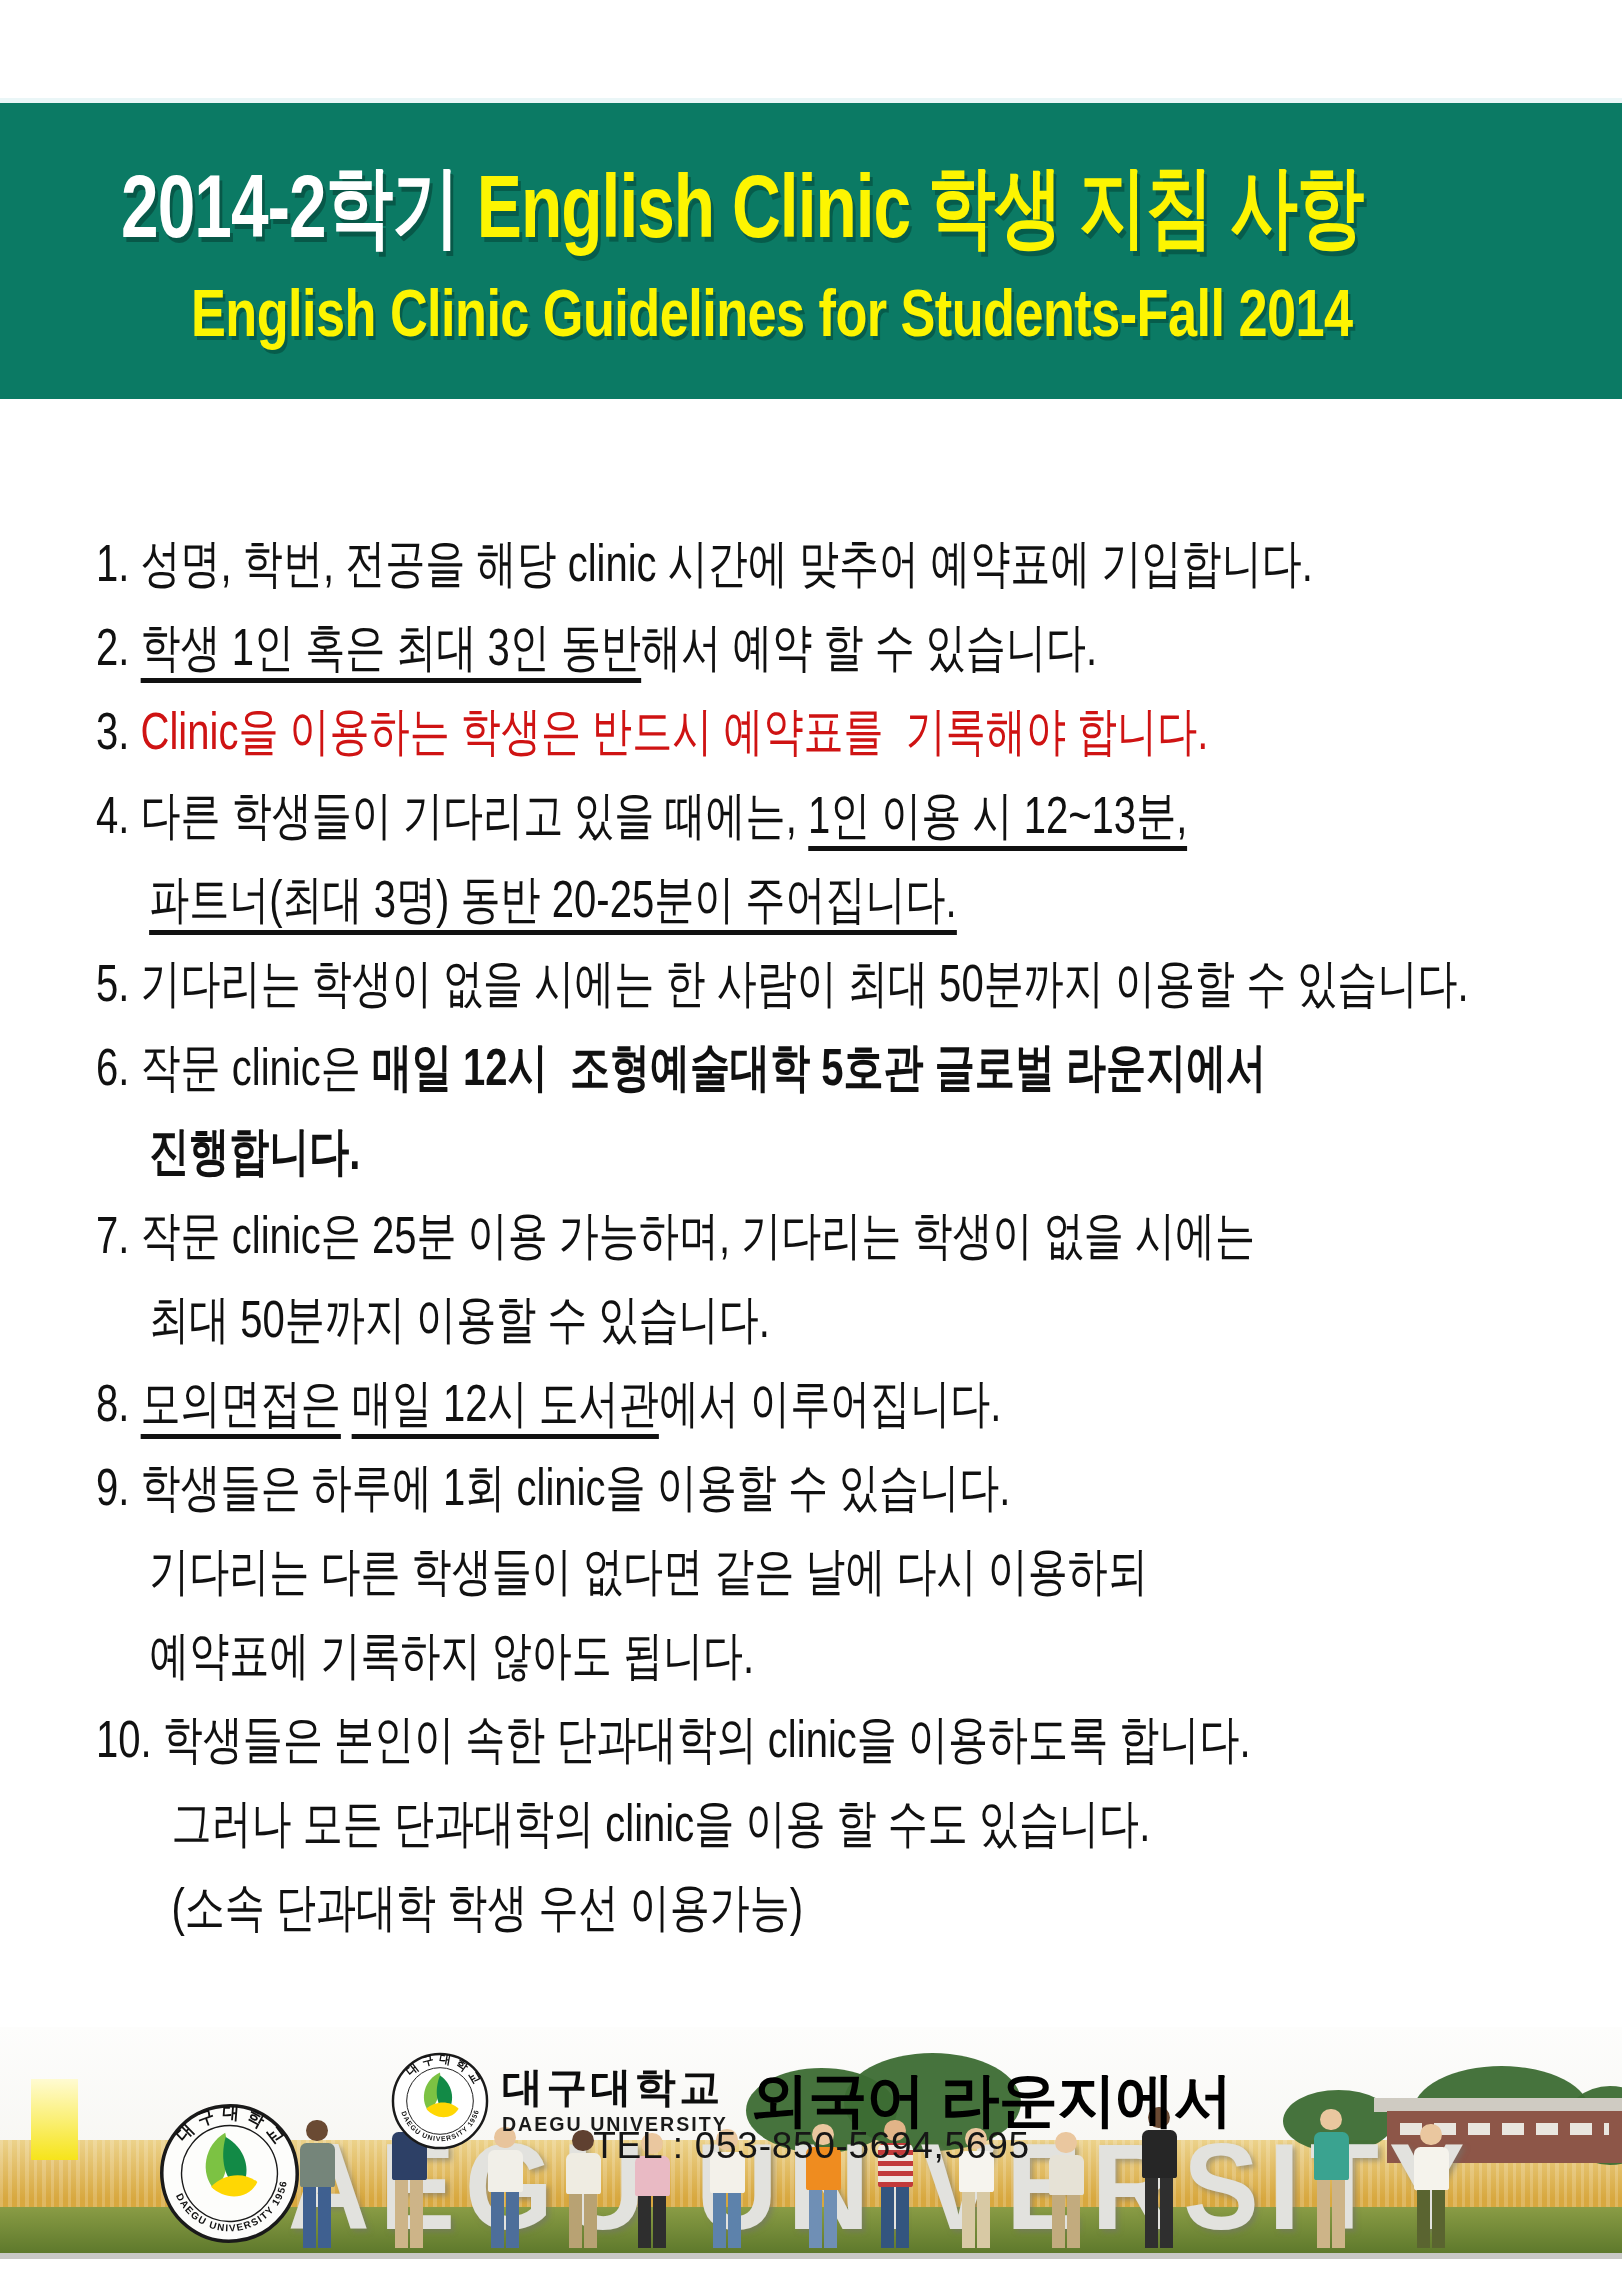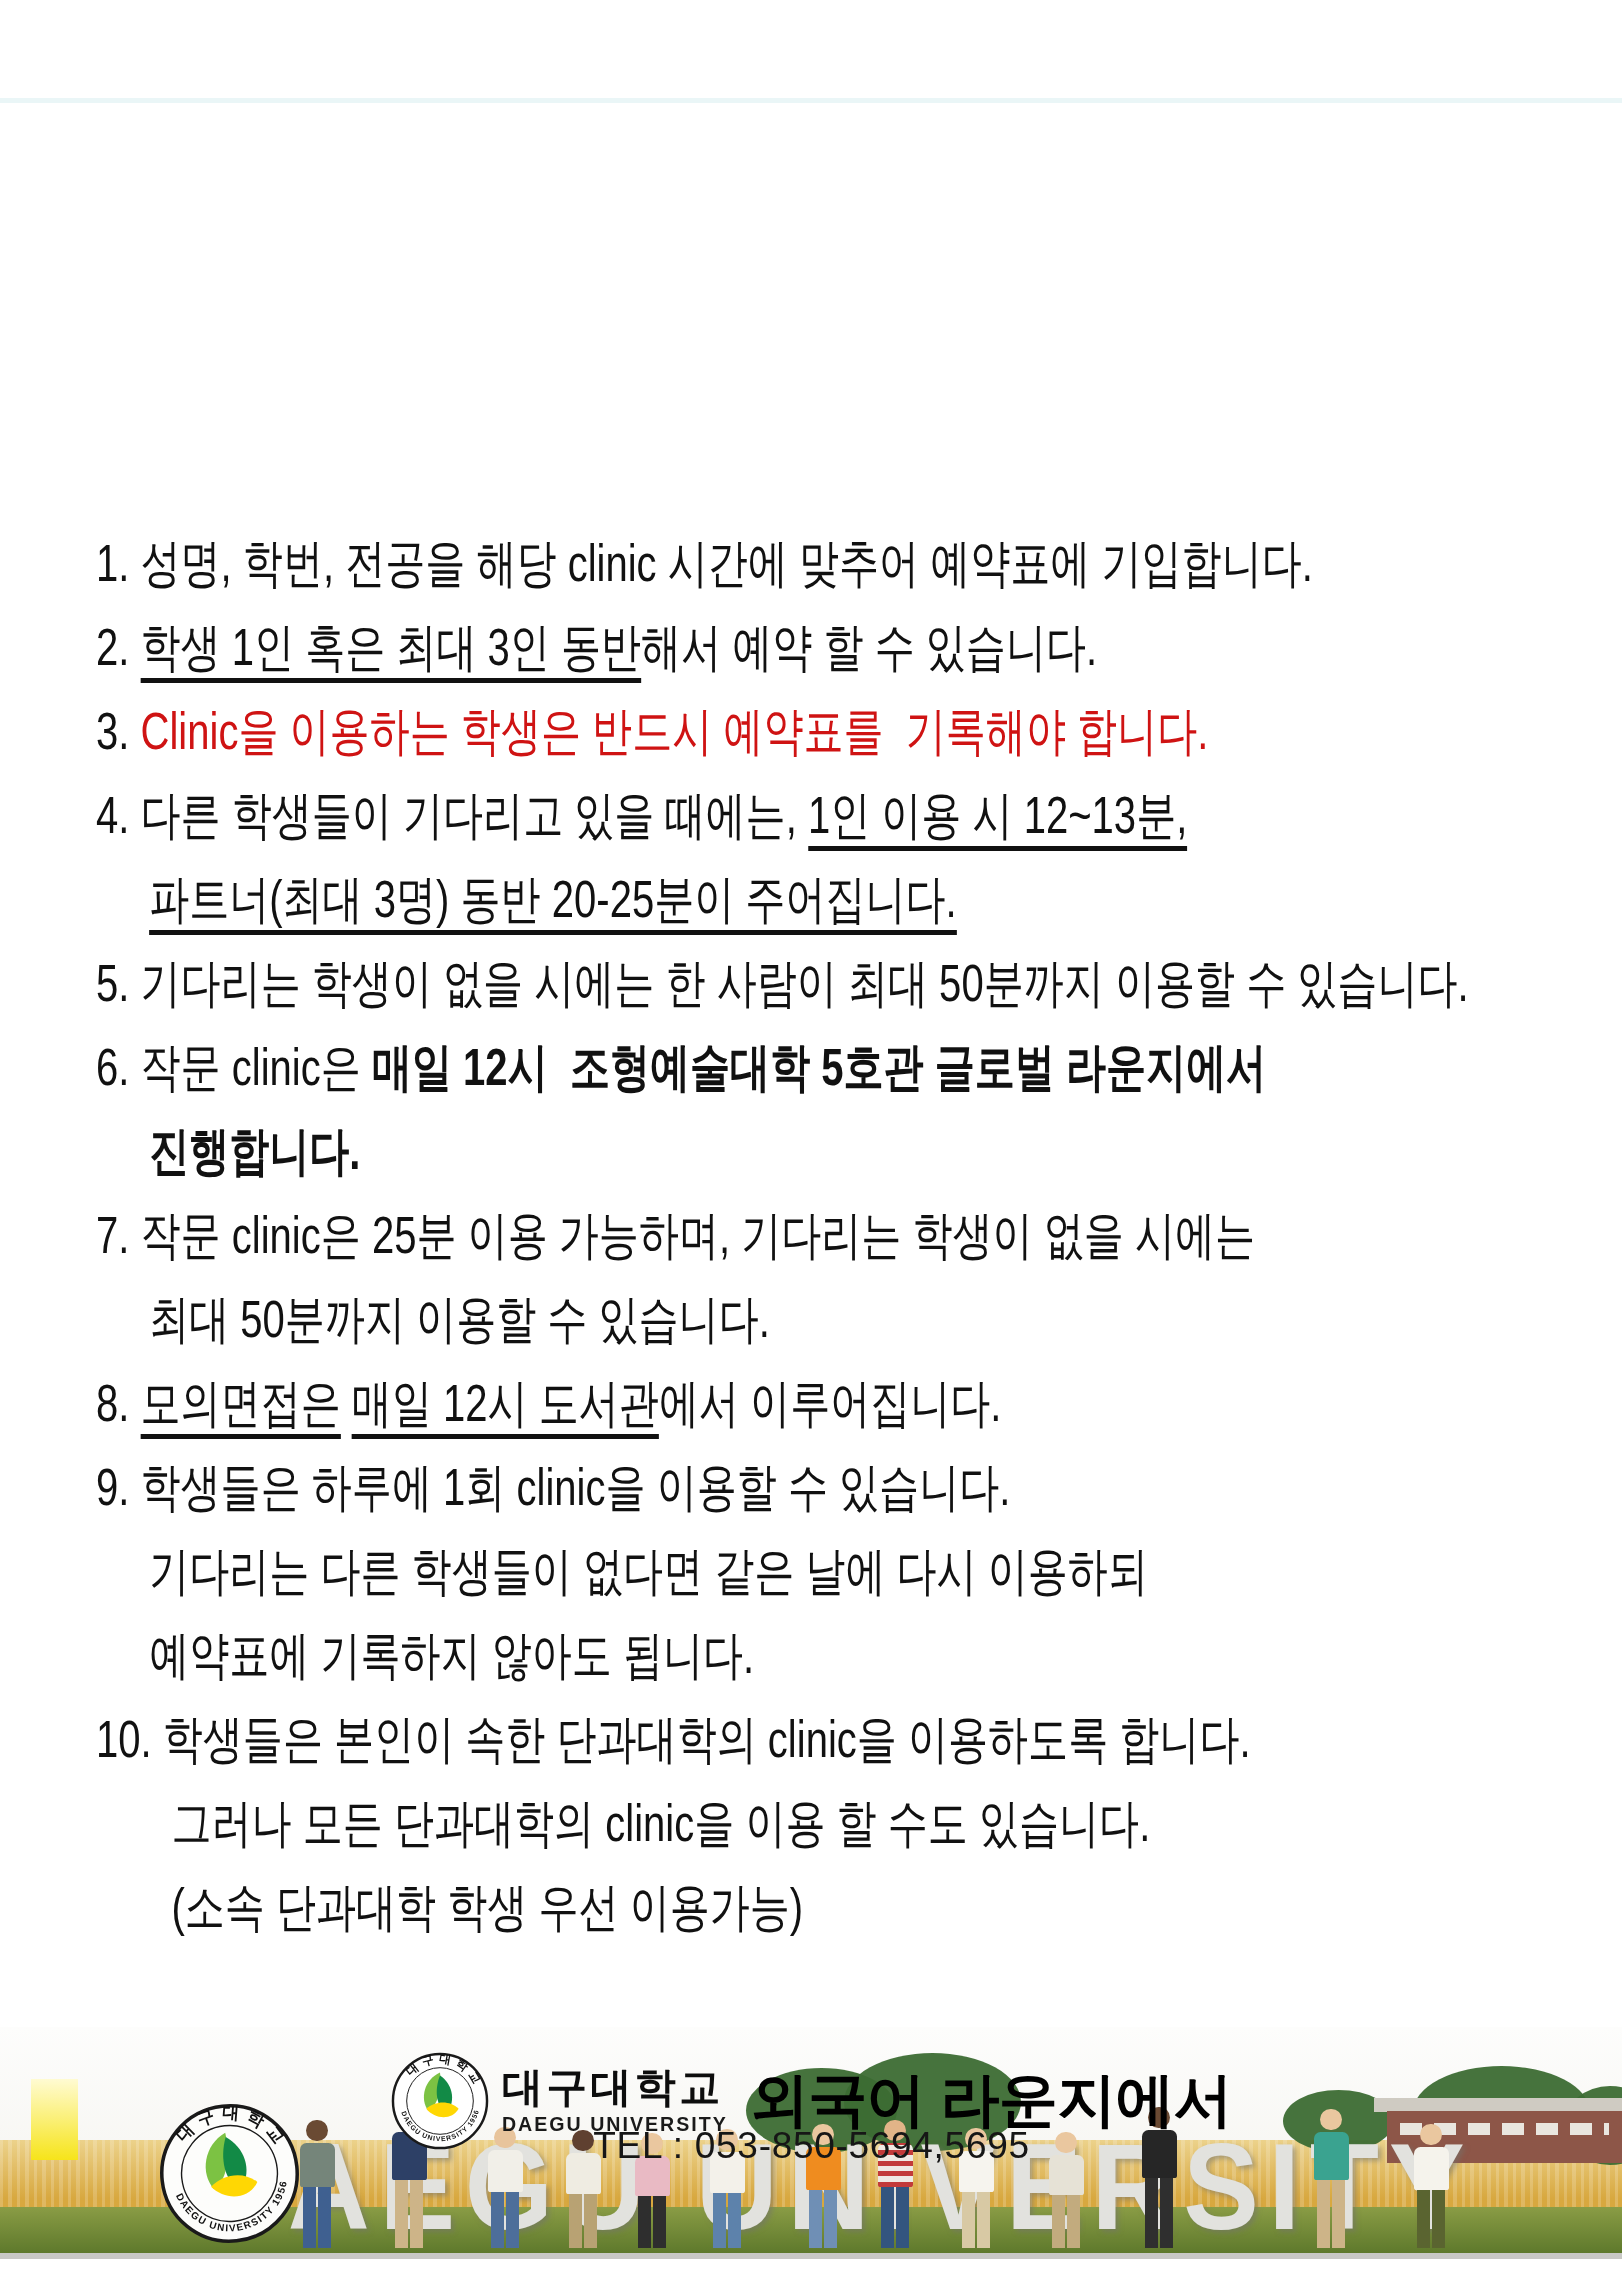--- a/index.html
+++ b/index.html
@@ -96,20 +96,24 @@
   }
 
   .seal-ring-text { font-family:"Liberation Sans","DejaVu Sans",sans-serif; }
 </style>
 </head>
 <body>
 
 <div class="page">
 
   <div class="header-topline"></div>
+  <div class="header">
+    <div class="title1"><span class="t-white">2014-2학기</span><span class="t-yellow"> English Clinic 학생 지침 사항</span></div>
+    <div class="title2">English Clinic Guidelines for Students-Fall 2014</div>
+  </div>
 
   <div class="list">
     <div class="gl-line"><span class="num">1. </span><span>성명, 학번, 전공을 해당 clinic 시간에 맞추어 예약표에 기입합니다.</span></div>
     <div class="gl-line"><span class="num">2. </span><span class="u">학생 1인 혹은 최대 3인 동반</span><span>해서 예약 할 수 있습니다.</span></div>
     <div class="gl-line"><span class="num">3. </span><span class="red">Clinic을 이용하는 학생은 반드시 예약표를  기록해야 합니다.</span></div>
     <div class="gl-line"><span class="num">4. </span><span>다른 학생들이 기다리고 있을 때에는, </span><span class="u">1인 이용 시 12~13분,</span></div>
     <div class="gl-line ind"><span class="u">파트너(최대 3명) 동반 20-25분이 주어집니다.</span></div>
     <div class="gl-line"><span class="num">5. </span><span>기다리는 학생이 없을 시에는 한 사람이 최대 50분까지 이용할 수 있습니다.</span></div>
     <div class="gl-line"><span class="num">6. </span><span>작문 clinic은 </span><span class="b">매일 12시  조형예술대학 5호관 글로벌 라운지에서</span></div>
     <div class="gl-line ind"><span class="b">진행합니다.</span></div>

